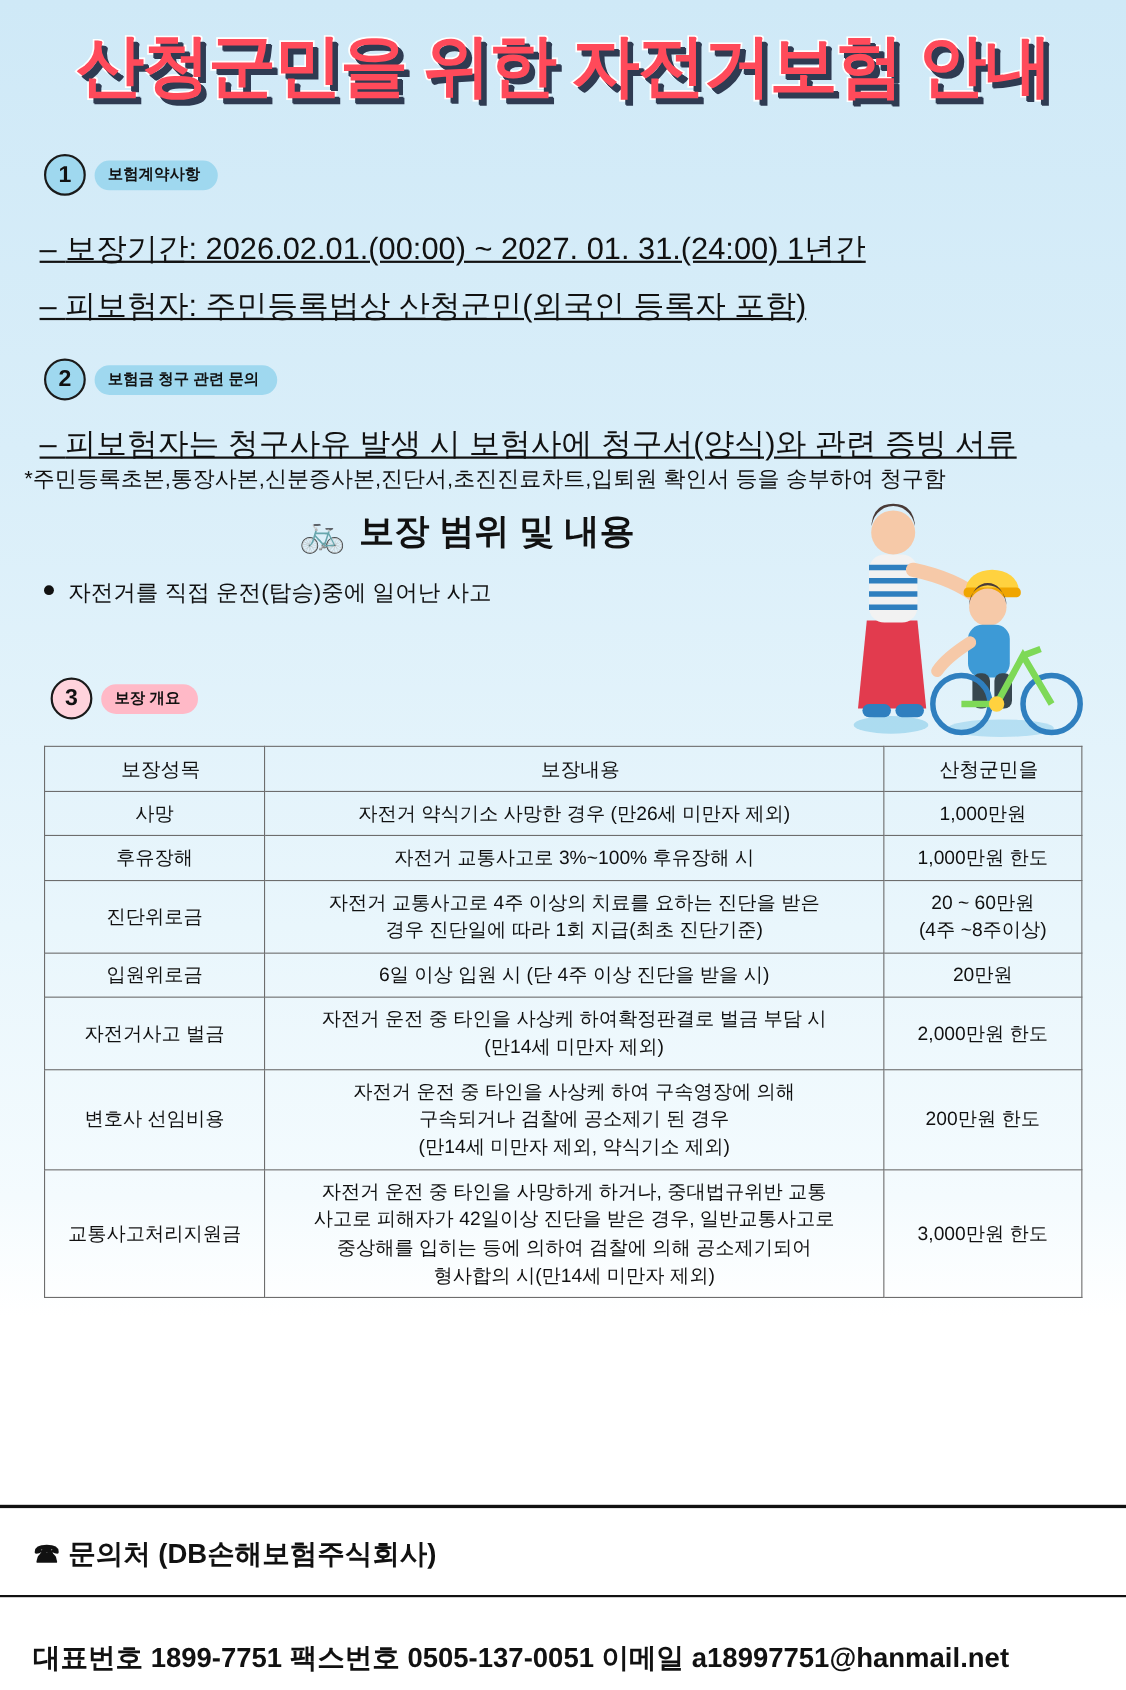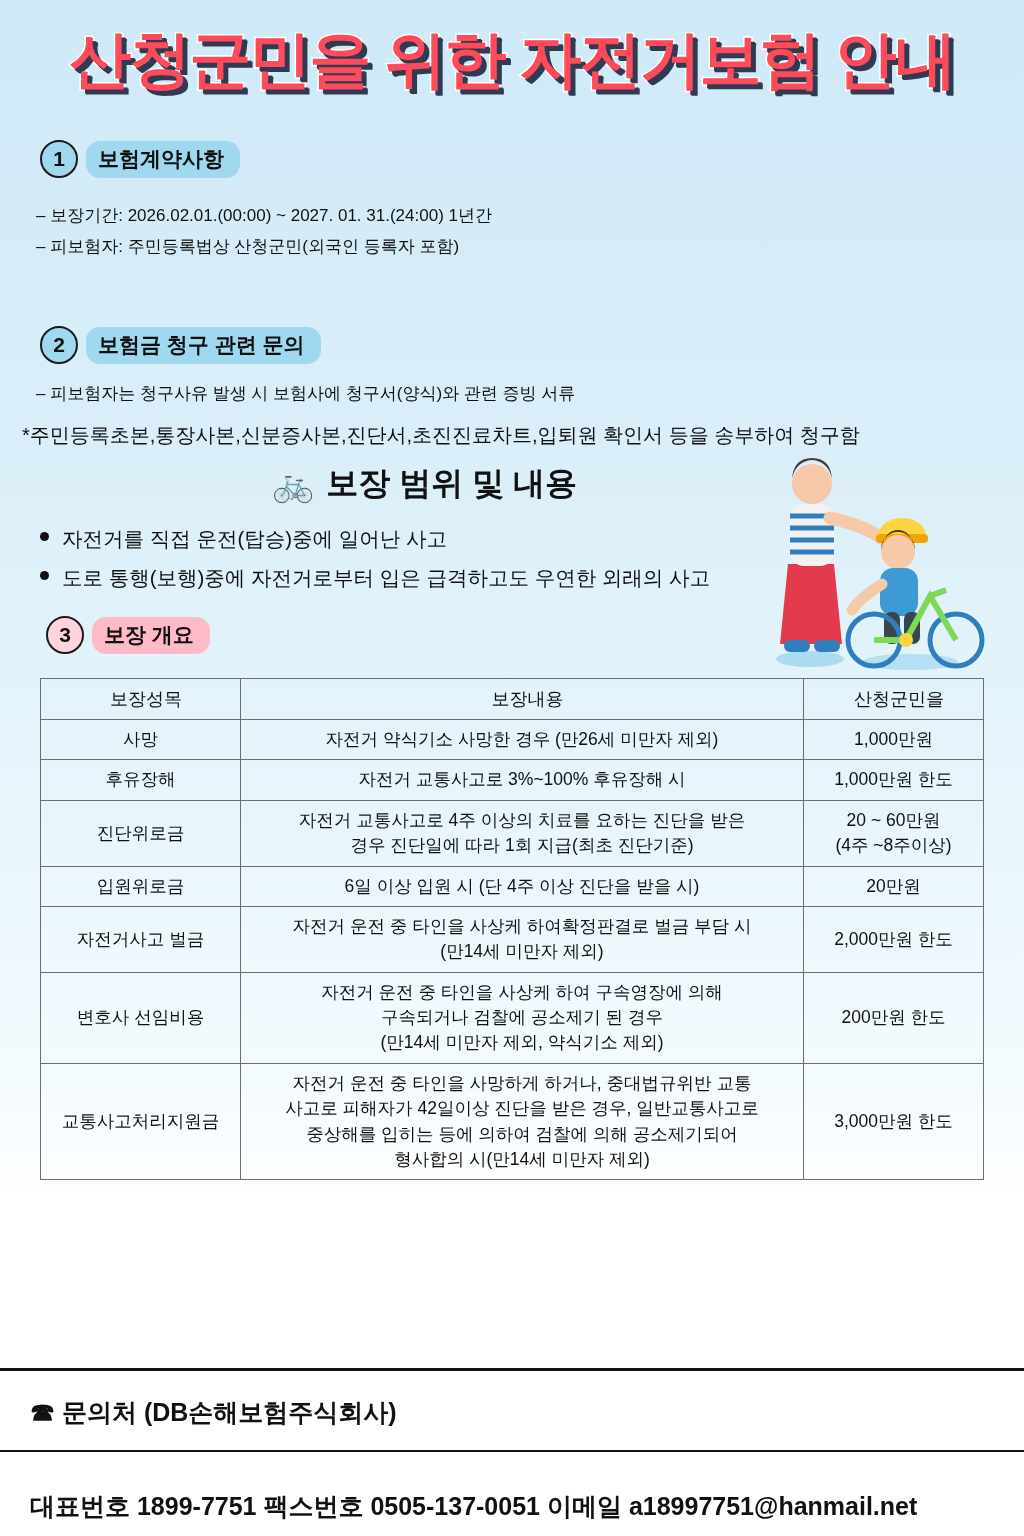--- a/index.html
+++ b/index.html
@@ -43,33 +43,34 @@
   .num-circle {
     width:38px; height:38px;
     border-radius:50%;
     border:2.5px solid #1a1a1a;
     background:#9fd8ef;
     display:flex; align-items:center; justify-content:center;
     font-size:21px; font-weight:bold; color:#111;
   }
   .num-circle.red { background:#ffd3dc; }
   .sec-label {
-    font-size:21px; font-weight:bold; color:#111;
+    font-size:14px; font-weight:bold; color:#111;
     padding:4px 16px 5px 12px;
     background:#9fd8ef;
     border-radius:14px;
     white-space:nowrap;
   }
   .sec-label.red { background:#ffb9c7; }
 
   .bullets {
     position:absolute;
-    font-size:17px;
+    font-size:28px;
     color:#111;
     line-height:1.85;
+    text-decoration:underline;
   }
   .bullets div { white-space:nowrap; }
   .dashline::before { content:"–  "; }
 
   .note {
     position:absolute;
     font-size:20px;
     color:#111;
     white-space:nowrap;
   }
@@ -157,21 +158,20 @@
     <div class="dashline">피보험자는 청구사유 발생 시 보험사에 청구서(양식)와 관련 증빙 서류</div>
   </div>
   <div class="note" style="top:422px; left:22px;">*주민등록초본,통장사본,신분증사본,진단서,초진진료차트,입퇴원 확인서 등을 송부하여 청구함</div>
 
   <div class="scope-head" style="top:462px; left:272px;">
     <span class="bike-ico">🚲</span>
     <span>보장 범위 및 내용</span>
   </div>
   <div class="dot-list" style="top:520px; left:36px;">
     <div>자전거를 직접 운전(탑승)중에 일어난 사고</div>
-    <div>도로 통행(보행)중에 자전거로부터 입은 급격하고도 우연한 외래의 사고</div>
   </div>
 
   <svg class="illus" viewBox="0 0 230 230">
 
     <ellipse cx="40" cy="215" rx="34" ry="8" fill="#7fc8e8" opacity="0.55"></ellipse>
     <ellipse cx="140" cy="218" rx="48" ry="8" fill="#7fc8e8" opacity="0.45"></ellipse>
 
     <path d="M18 120 h46 l8 80 h-62 z" fill="#e23b4e"></path>
     <rect x="20" y="60" width="44" height="62" rx="14" fill="#f2f2f2"></rect>
     <g stroke="#2f7fbf" stroke-width="5">

